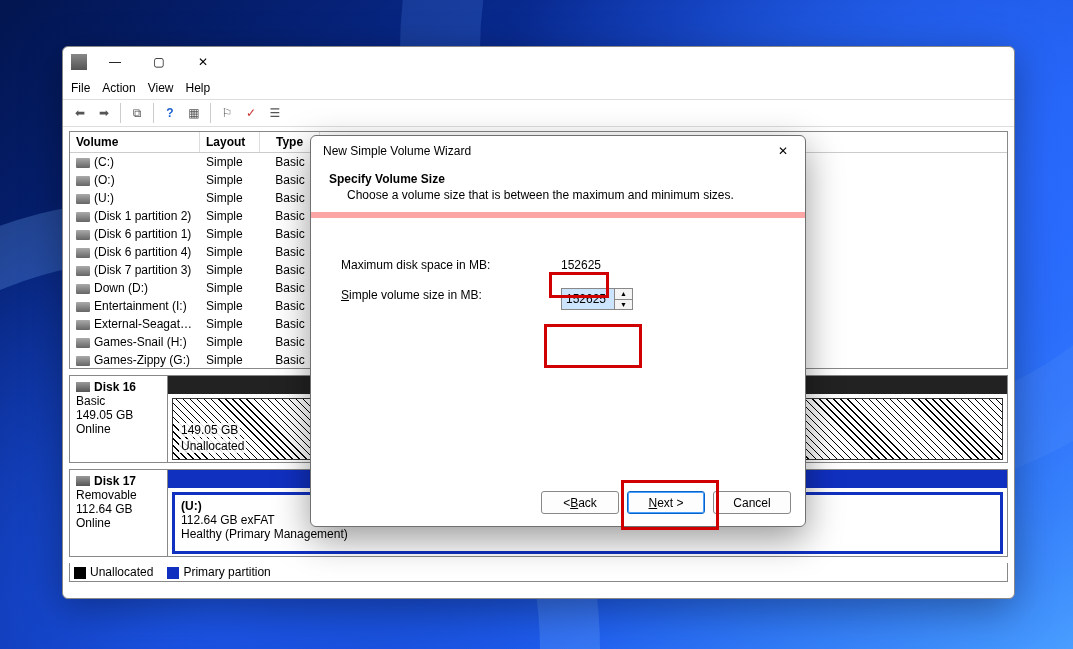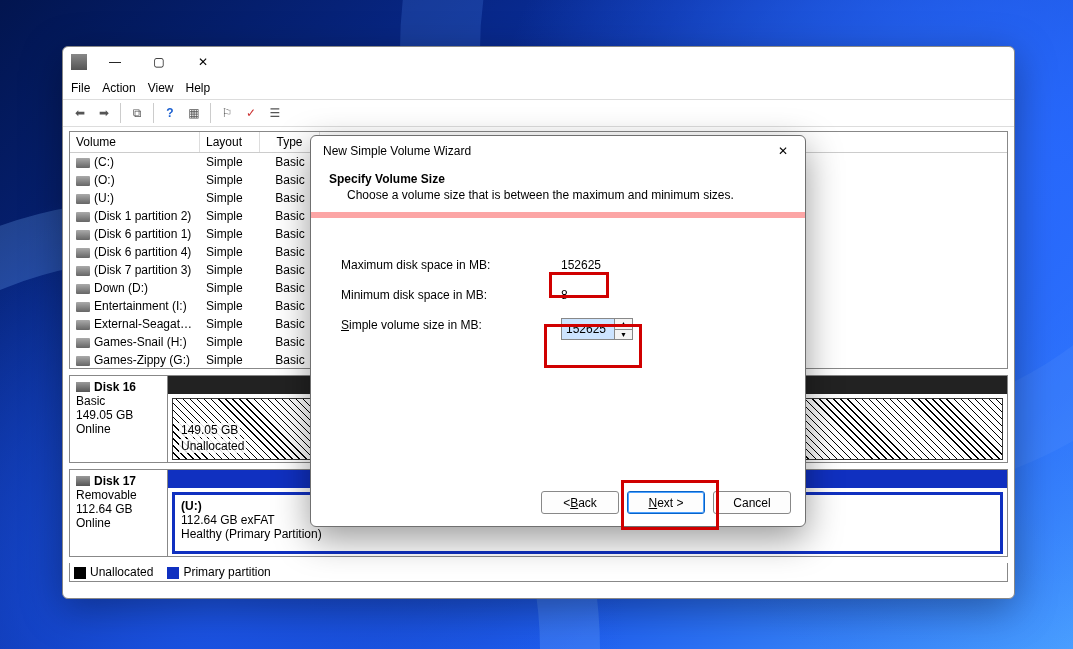--- a/index.html
+++ b/index.html
@@ -32,21 +32,21 @@
   .menubar span{color:#000;}
   .toolbar{height:28px;border-top:1px solid #ddd;border-bottom:1px solid #ddd;display:flex;align-items:center;padding:0 6px;gap:2px;}
   .tbtn{width:22px;height:22px;border:1px solid transparent;display:flex;align-items:center;justify-content:center;color:#555;}
   .tsep{width:1px;height:20px;background:#ccc;margin:0 3px;}
   
   .content{flex:1;padding:4px 6px 6px 6px;display:flex;flex-direction:column;gap:6px;overflow:hidden;}
   
   
   .vlist{border:1px solid #888;height:238px;display:flex;flex-direction:column;background:#fff;overflow:hidden;}
   .vhead{display:flex;background:#fff;border-bottom:1px solid #ccc;}
-  .vhead .col{padding:3px 6px;border-right:1px solid #ddd;}
+  .vhead .col{padding:3px 6px;border-right:1px solid #ddd;font-weight:bold;}
   .vrows{flex:1;overflow:hidden;}
   .vrow{display:flex;padding:1px 0;}
   .vrow .col{padding:1px 6px;overflow:hidden;white-space:nowrap;text-overflow:ellipsis;}
   .c0{width:130px;} .c1{width:60px;} .c2{width:60px;text-align:center;}
   .vicon{display:inline-block;width:14px;height:10px;background:linear-gradient(#aaa,#666);margin-right:4px;vertical-align:middle;border-radius:1px;}
   
   
   .dpanel{border:1px solid #888;background:#fff;display:flex;height:88px;}
   .dinfo{width:98px;border-right:1px solid #888;padding:4px 6px;background:#fff;}
   .dinfo b{display:flex;align-items:center;gap:4px;}
@@ -235,21 +235,21 @@
           </b>
         <div>Removable</div>
         <div>112.64 GB</div>
         <div>Online</div>
       </div>
       <div class="dparts">
         <div class="bluebar"></div>
         <div class="prim">
           <b>(U:)</b>
           <div>112.64 GB exFAT</div>
-          <div>Healthy (Primary Partition)</div>
+          <div>Healthy (Primary Management)</div>
         </div>
       </div>
     </div>
 
     <div class="legend">
       <span><span class="sw un"></span><span>Unallocated</span></span>
       <span><span class="sw pp"></span><span>Primary partition</span></span>
     </div>
   </div>
 </div>
@@ -260,24 +260,20 @@
     <div class="xbtn">✕</div>
   </div>
   <div class="dhead">
     <b>Specify Volume Size</b>
     <div class="sub">Choose a volume size that is between the maximum and minimum sizes.</div>
   </div>
   <div class="dbody">
     <div class="frow">
       <div class="flab">Maximum disk space in MB:</div>
       <div class="fval">152625</div>
-    </div>
-    <div class="frow">
-      <div class="flab">Minimum disk space in MB:</div>
-      <div class="fval">8</div>
     </div>
     <div class="frow">
       <div class="flab"><u class="acc">S</u><span>imple volume size in MB:</span></div>
       <div class="fval">
         <div class="numwrap">
           <input value="152625" style="">
           <div class="spins">
             <div>▲</div>
             <div>▼</div>
           </div>

